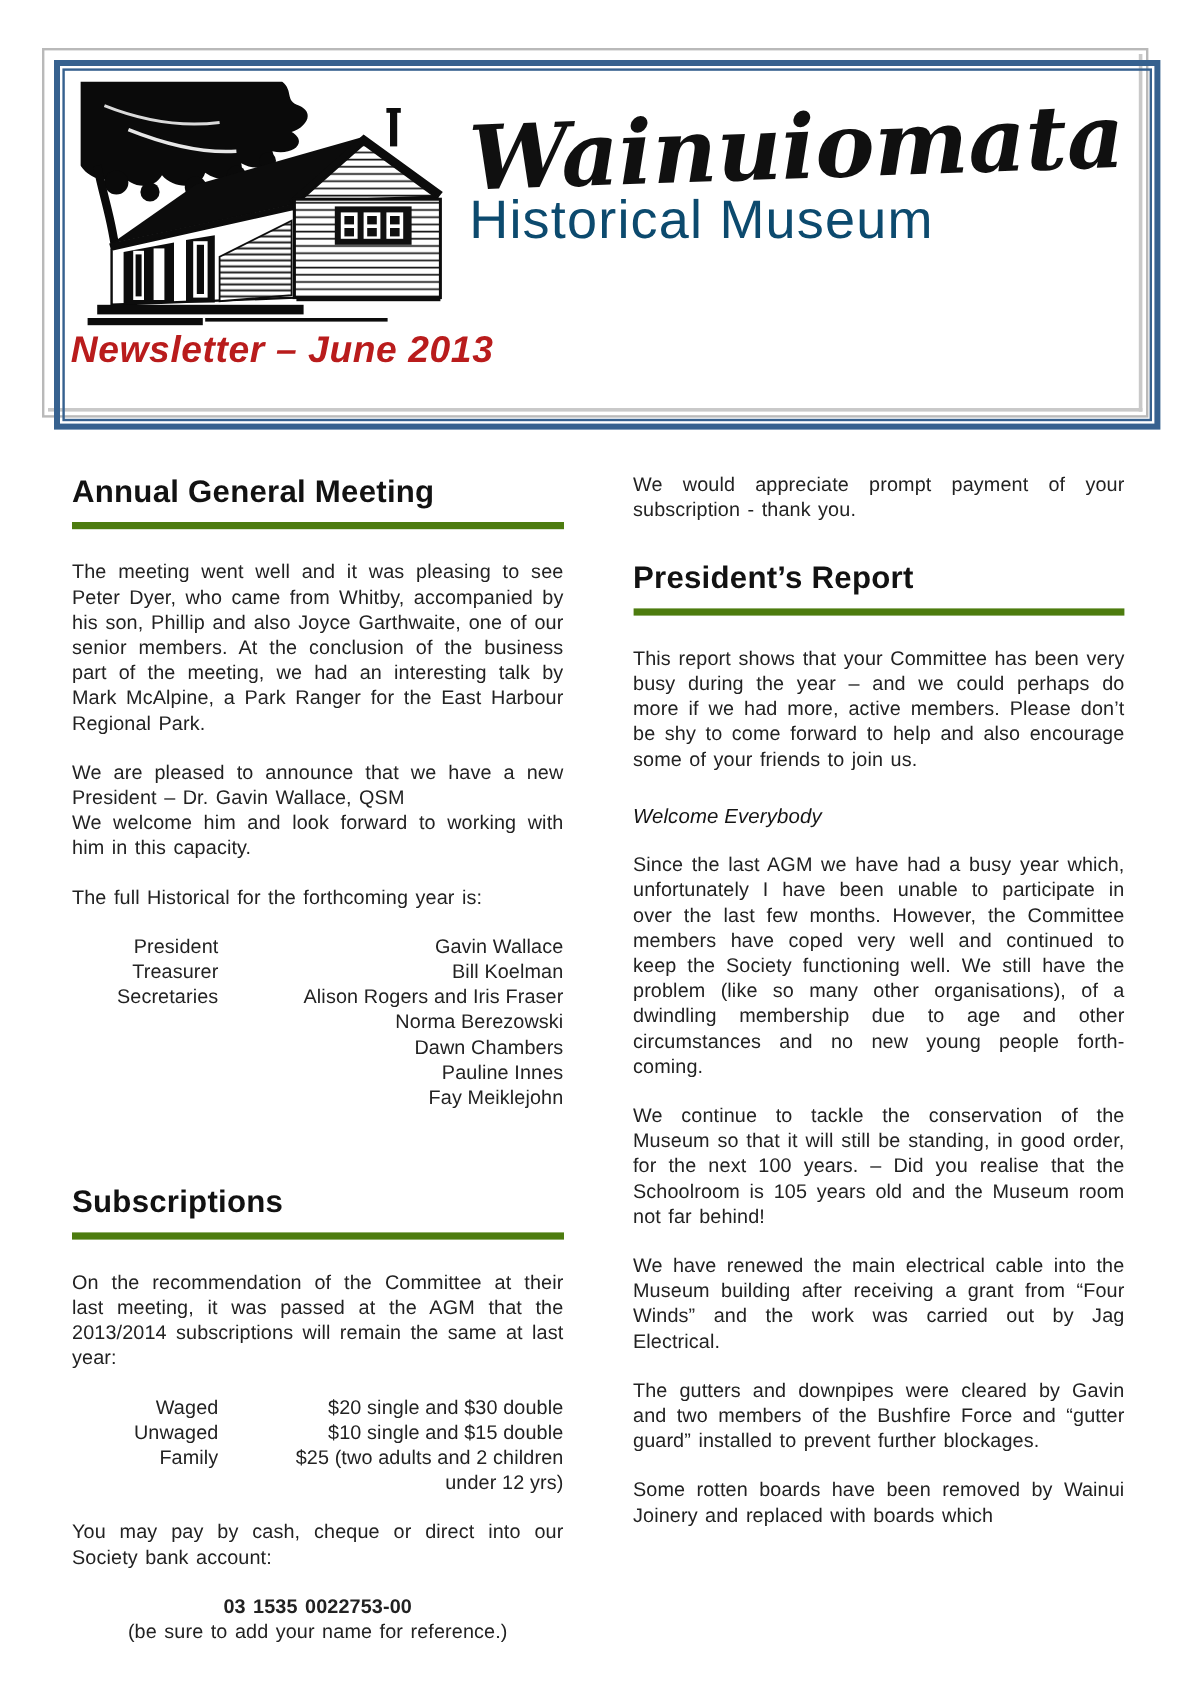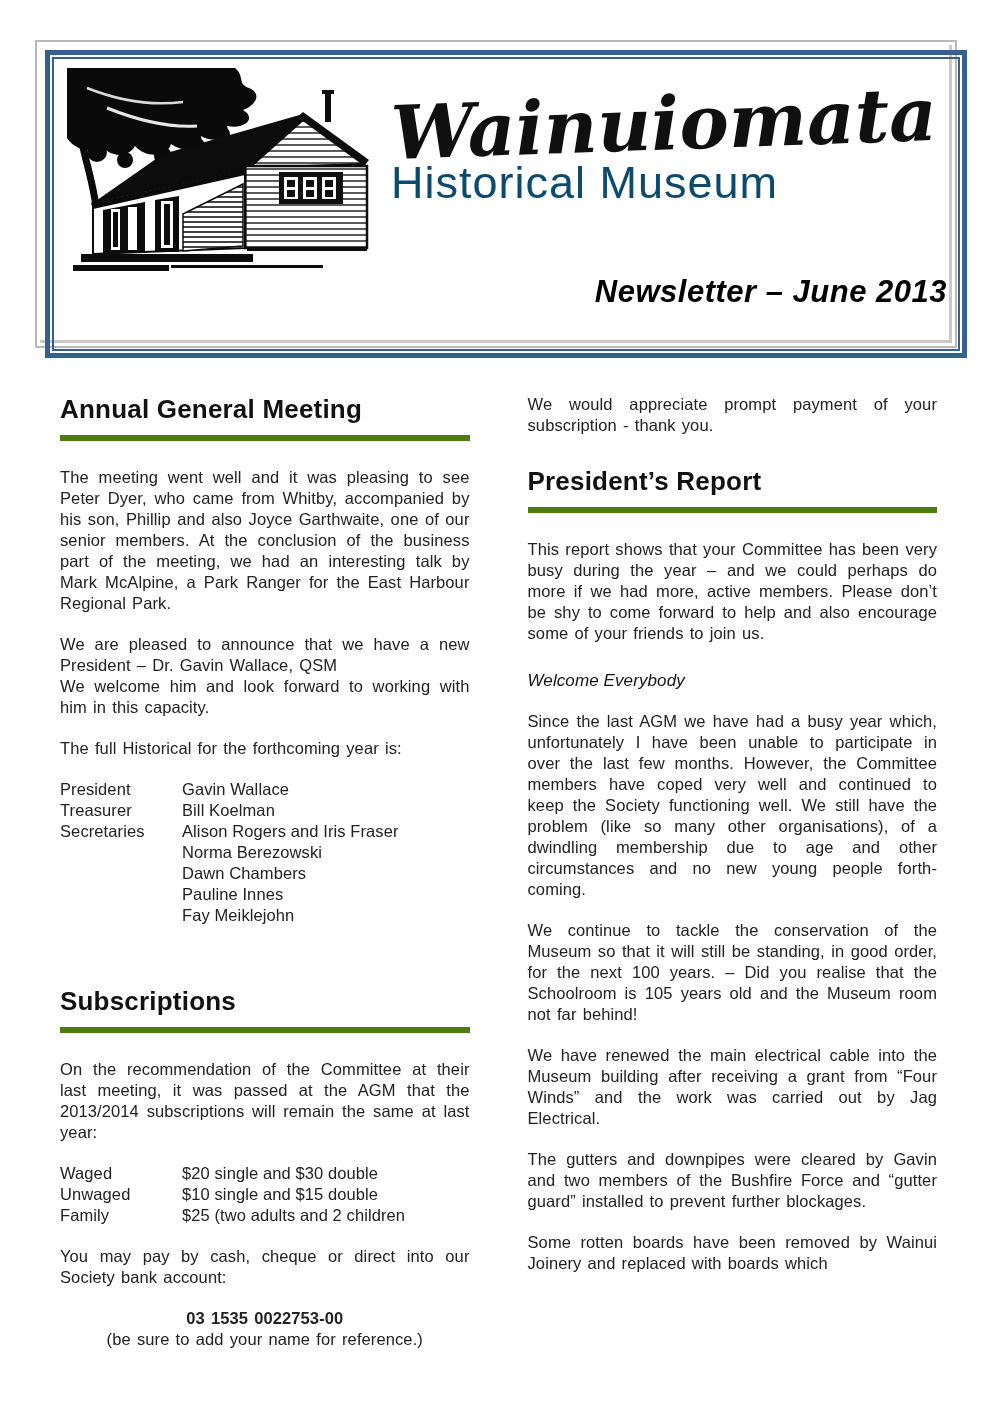--- a/index.html
+++ b/index.html
@@ -29,22 +29,22 @@
     font-size:74px; line-height:1; color:#101010;
     transform:rotate(-2deg); transform-origin:left center;
     white-space:nowrap;
   }
   .brand-sub {
     font-size:45px; line-height:1.1; letter-spacing:1px;
     color:#0c4a6e; margin-top:-12px; white-space:nowrap;
   }
   .newsletter {
     position:absolute; left:0; right:0; bottom:26px;
-    text-align:right; font-size:31px; font-weight:bold; font-style:italic;
-    color:#000000; letter-spacing:0.5px;
+    text-align:left; font-size:31px; font-weight:bold; font-style:italic;
+    color:#b91c1c; letter-spacing:0.5px;
   }
 
   
   .columns { display:flex; gap:58px; padding:36px 63px 0 60px; align-items:flex-start; }
   .col { flex:1; min-width:0; text-align:justify; font-size:16.5px; line-height:21px;
          letter-spacing:0.1px; word-spacing:1.5px; color:#222; }
 
   h2.section {
     font-size:26px; line-height:30px; font-weight:bold; color:#121212;
     margin:0 0 26px 0; padding-bottom:11px; border-bottom:6px solid #4d7c0f;
@@ -52,21 +52,21 @@
   }
   h2.section.spaced { margin-top:60px; }
   h3.subsection {
     font-size:17px; font-style:italic; font-weight:normal; color:#151515;
     margin:26px 0 20px 0; text-align:left; word-spacing:0;
   }
   .col p { margin:0 0 20px 0; }
   .col p.tight { margin:0; }
   .col p.lastgap { margin:0 0 20px 0; }
 
-  .kv { display:grid; grid-template-columns:122px 1fr; text-align:left; word-spacing:0; }
+  .kv { display:grid; grid-template-columns:122px 1fr; text-align:right; word-spacing:0; }
   .kv > div { line-height:21px; }
   .kv .v.indent { padding-left:37px; }
   .kv.fees { margin-bottom:20px; }
 
   .center { text-align:center; }
   .bold { font-weight:bold; }
 </style>
 </head>
 <body>
 
@@ -187,20 +187,21 @@
       <p>On the recommendation of the Committee at their last meeting, it was passed at the AGM that the 2013/2014 subscriptions will remain the same at last year:</p>
 
       <div class="kv fees">
         <div class="k">Waged</div>
         <div class="v">$20 single and $30 double</div>
         <div class="k">Unwaged</div>
         <div class="v">$10 single and $15 double</div>
         <div class="k">Family</div>
         <div class="v">$25 (two adults and 2 children</div>
         <div class="k"></div>
+        <div class="v indent">under 12 yrs)</div>
       </div>
 
       <p>You may pay by cash, cheque or direct into our Society bank account:</p>
 
       <p class="center bold tight">03 1535 0022753-00</p>
       <p class="center tight">(be sure to add your name for reference.)</p>
     </section>
 
     <section class="col">
       <p class="tight">We would appreciate prompt payment of your subscription - thank you.</p>

